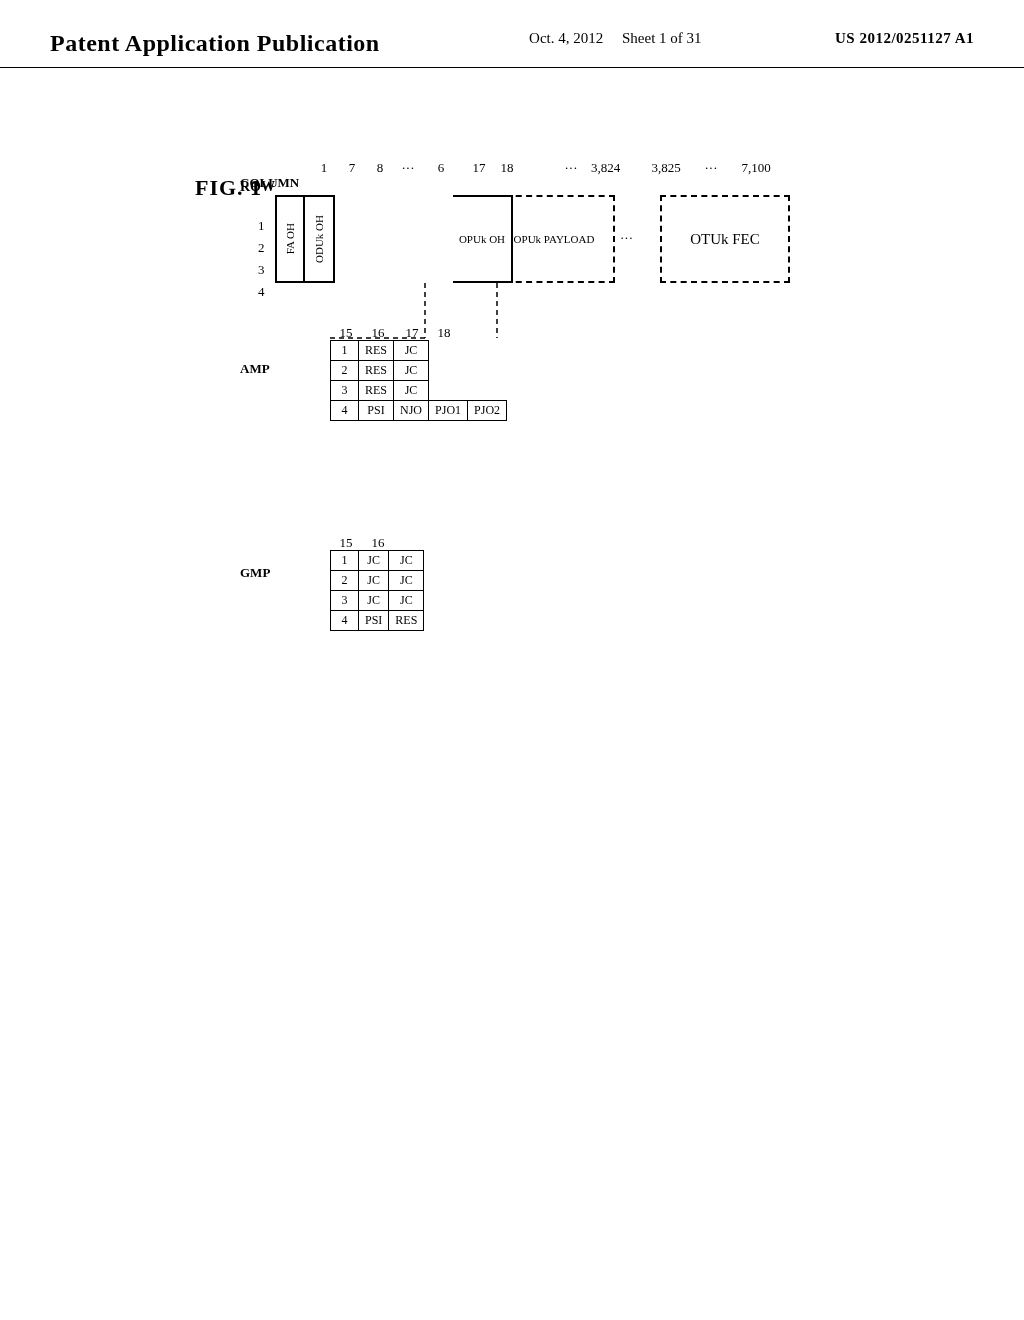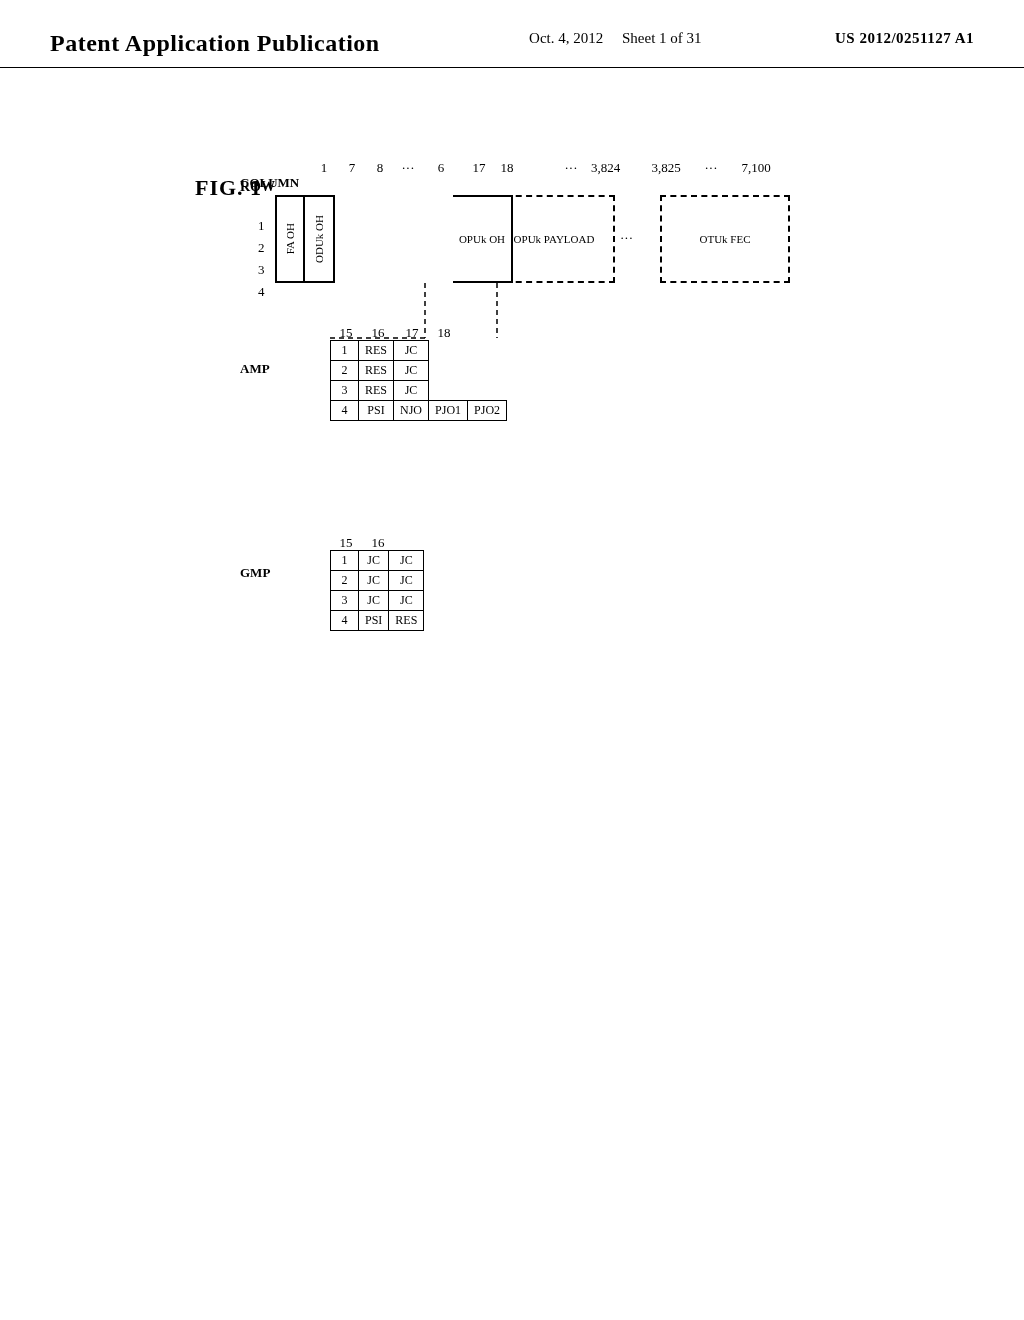--- a/index.html
+++ b/index.html
@@ -127,21 +127,21 @@
       <span style="font-size:11px;">OPUk OH</span>
     </div>
 
     <div style="position:absolute; top:40px; left:255px; border:2px dashed #000; border-left:none; width:120px; height:88px; display:flex; align-items:center; justify-content:center;">
       <span style="font-size:11px;">OPUk PAYLOAD</span>
     </div>
 
     <div style="position:absolute; top:75px; left:380px; font-size:13px;">···</div>
 
     <div style="position:absolute; top:40px; left:420px; border:2px dashed #000; width:130px; height:88px; display:flex; align-items:center; justify-content:center;">
-      <span style="font-size:11px;text-align:right;">OTUk FEC</span>
+      <span style="font-size:15px;text-align:right;">OTUk FEC</span>
     </div>
 
     <div style="position:absolute; top:200px; left:0px; font-size:13px; font-weight:bold;margin-top:6px;">AMP</div>
 
     <div style="position:absolute; top:170px; left:90px; display:flex; font-size:13px;">
       <span style="width:32px; text-align:center;">15</span>
       <span style="width:32px; text-align:center;">16</span>
       <span style="width:32px; text-align:center; margin-left:2px;">17</span>
       <span style="width:32px; text-align:center;">18</span>
     </div>

